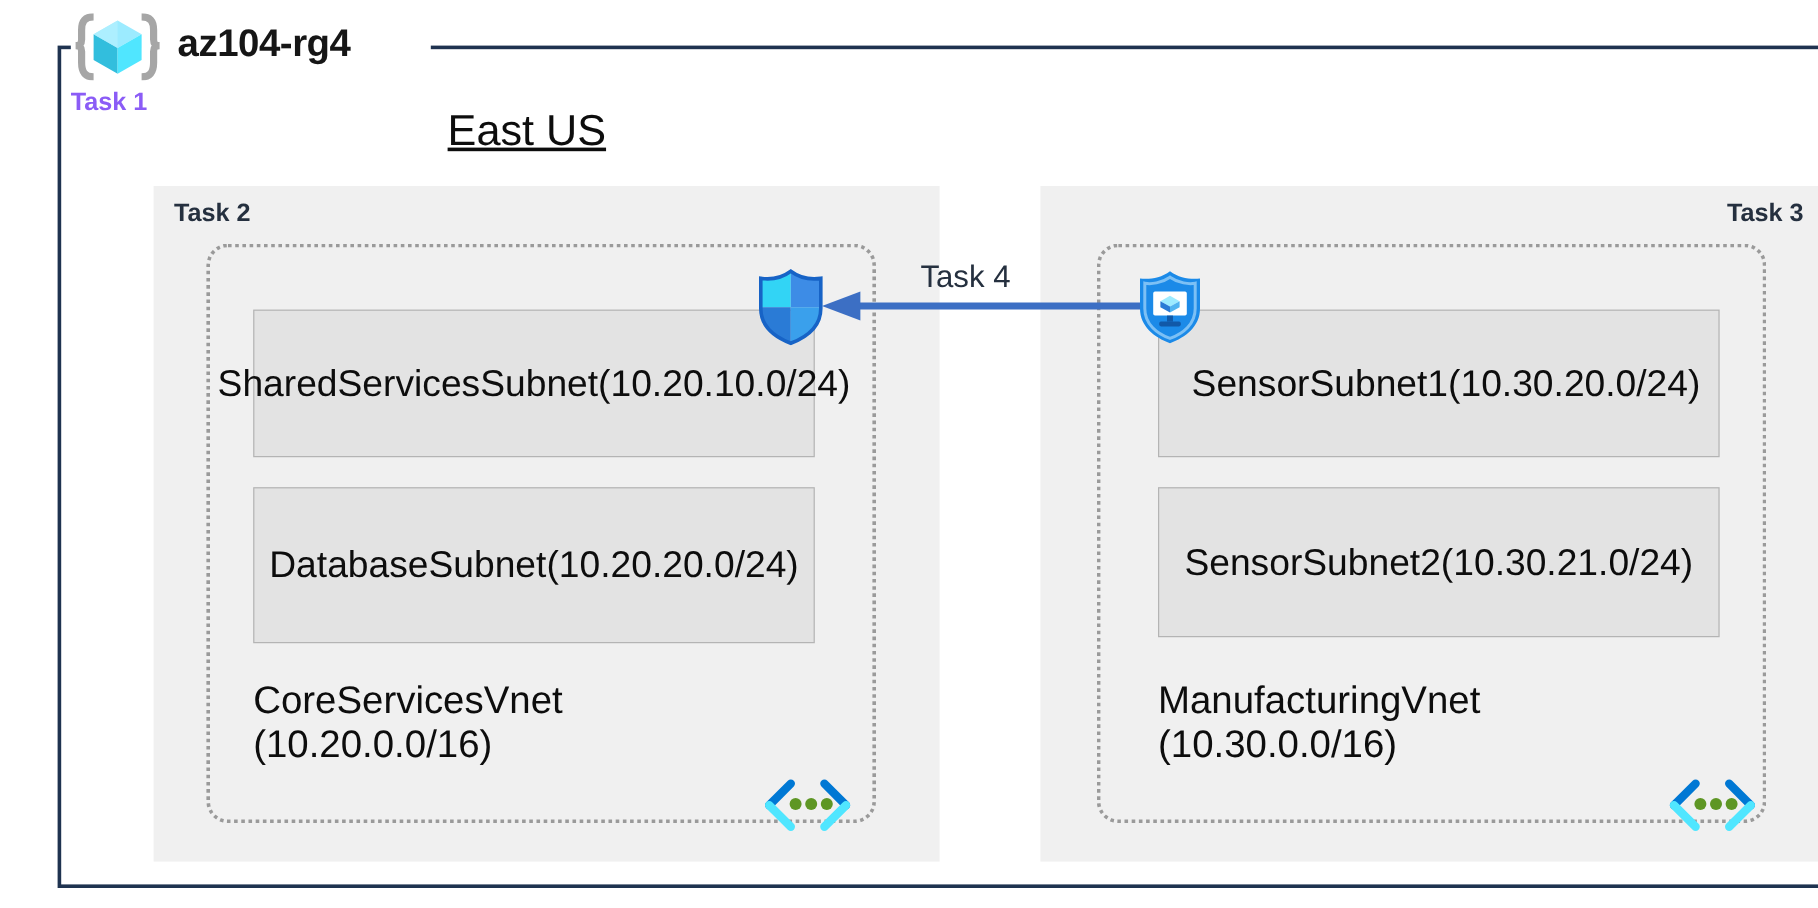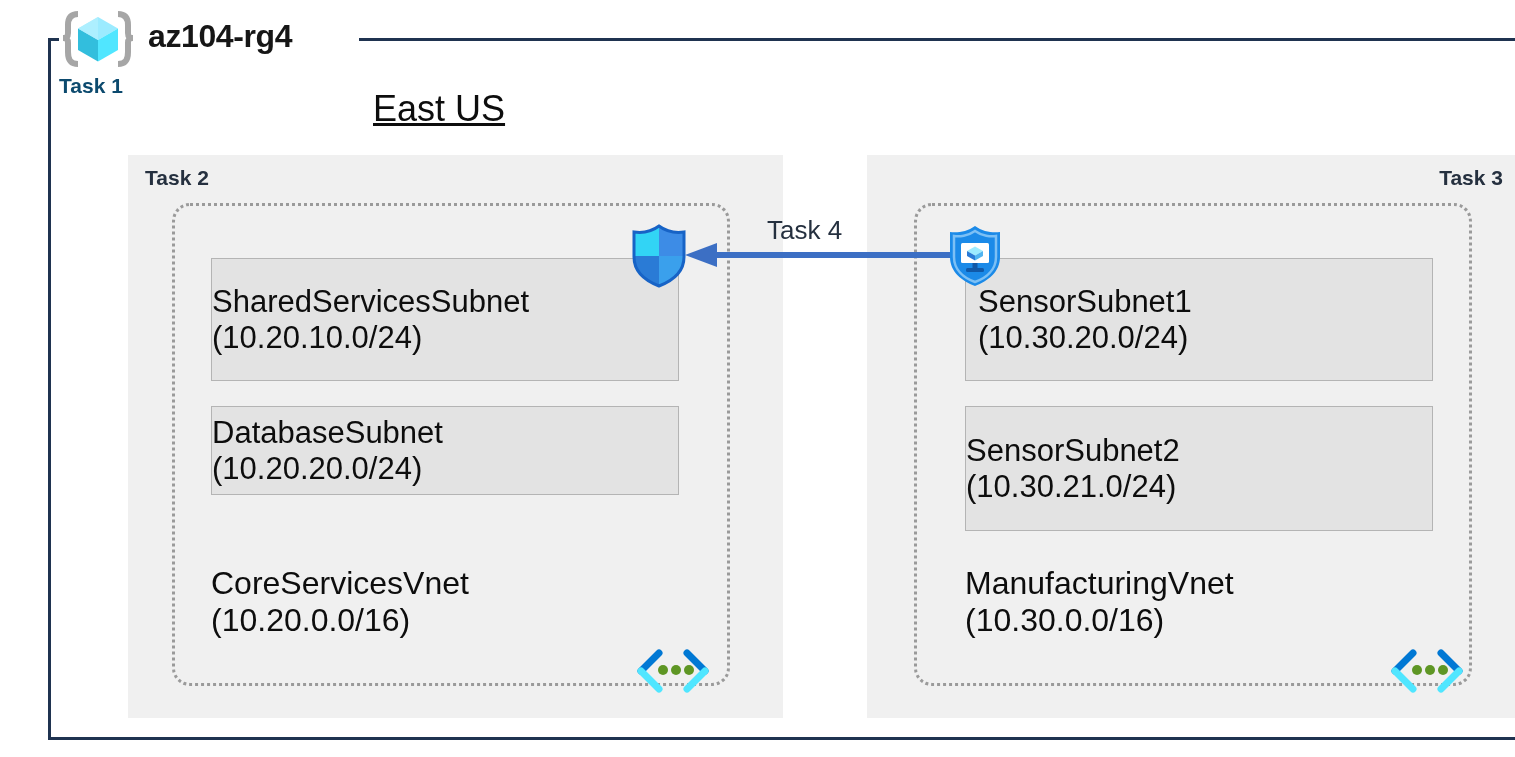--- a/index.html
+++ b/index.html
@@ -60,21 +60,21 @@
     letter-spacing: -0.4px;
     white-space: nowrap;
   }
 
   .task1-label {
     position: absolute;
     left: 22px;
     top: 74px;
     font-size: 21px;
     font-weight: bold;
-    color: #0c4a6e;
+    color: #8b5cf6;
     white-space: nowrap;
   }
 
   
   .region-caption {
     position: absolute;
     font-size: 36px;
     color: #0d0d0d;
     white-space: nowrap;
   }
@@ -123,32 +123,33 @@
   .vnet.east { left: 135px; top: 203px; width: 558px; height: 483px; }
   .vnet.west { left: 877px; top: 203px; width: 558px; height: 483px; }
 
   
   .subnet {
     position: absolute;
     background: #e3e3e3;
     border: 1px solid #b4b4b4;
     box-sizing: border-box;
     display: flex;
-    flex-direction: column;
+    flex-direction: row;
+    align-items: center;
     justify-content: center;
     line-height: 1.16;
   }
   .subnet .sn-name,
   .subnet .sn-cidr {
     font-size: 31px;
     color: #0d0d0d;
     white-space: nowrap;
   }
   .subnet.e1 { left: 174px; top: 258px; width: 468px; height: 123px; }
-  .subnet.e2 { left: 174px; top: 406px; width: 468px; height: 89px; }
+  .subnet.e2 { left: 174px; top: 406px; width: 468px; height: 130px; }
   .subnet.w1 { left: 928px; top: 258px; width: 468px; height: 123px; padding-left: 12px; }
   .subnet.w2 { left: 928px; top: 406px; width: 468px; height: 125px; }
 
   
   .vnet-caption {
     position: absolute;
     text-align: left;
     line-height: 1.16;
     width: 468px;
   }

